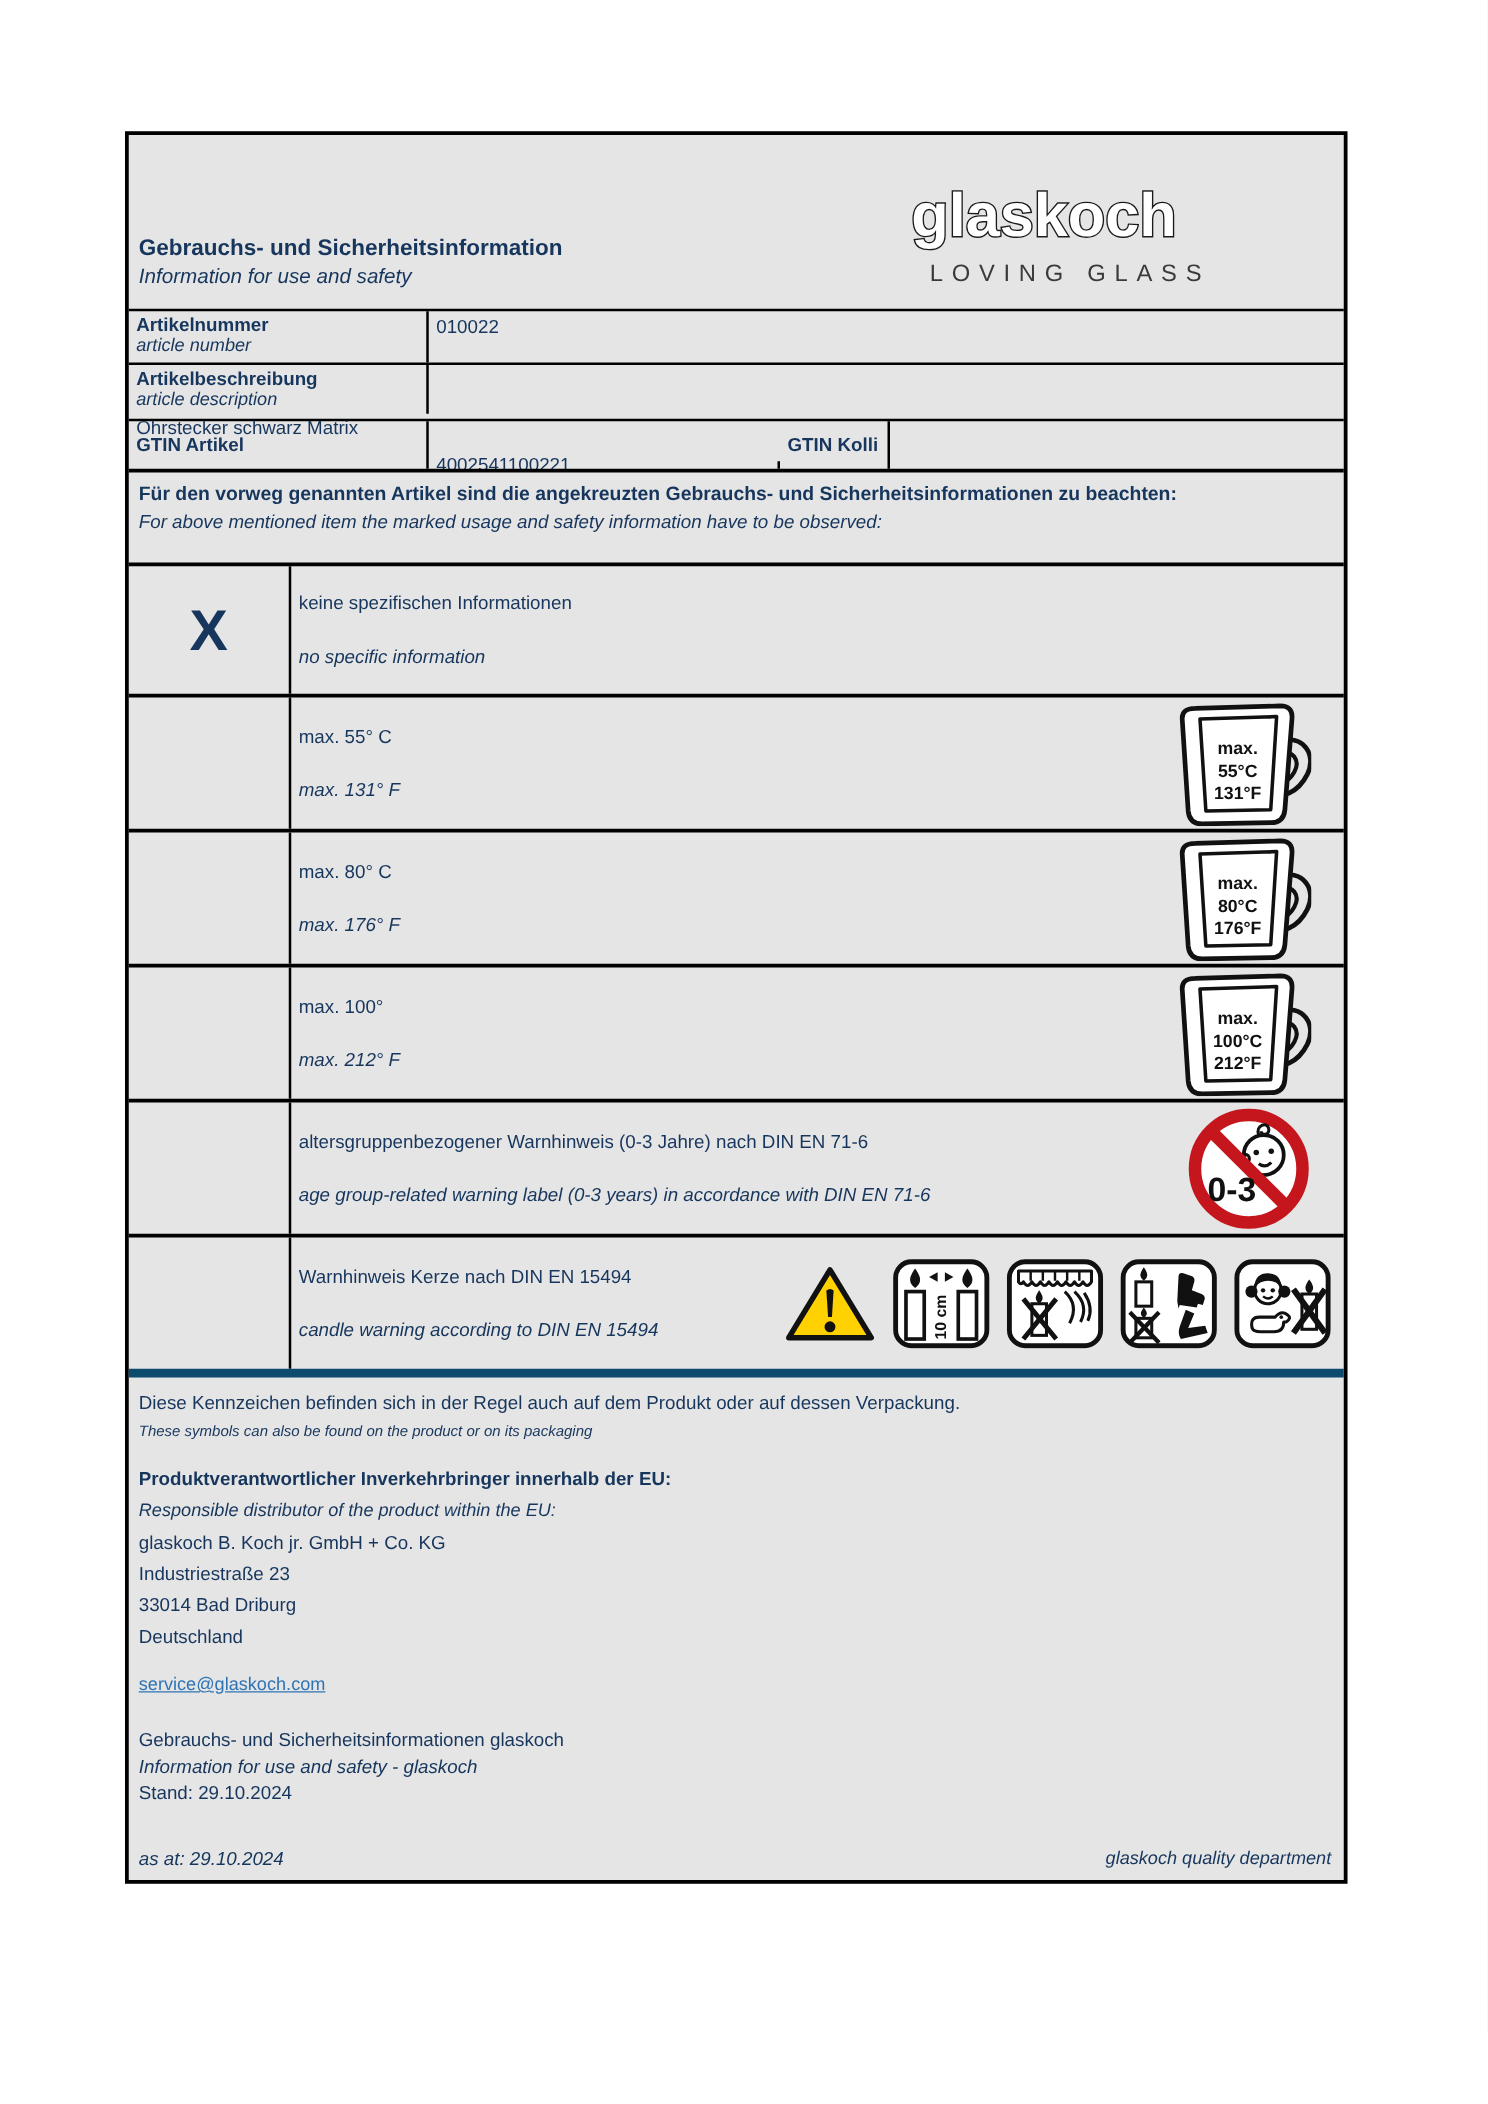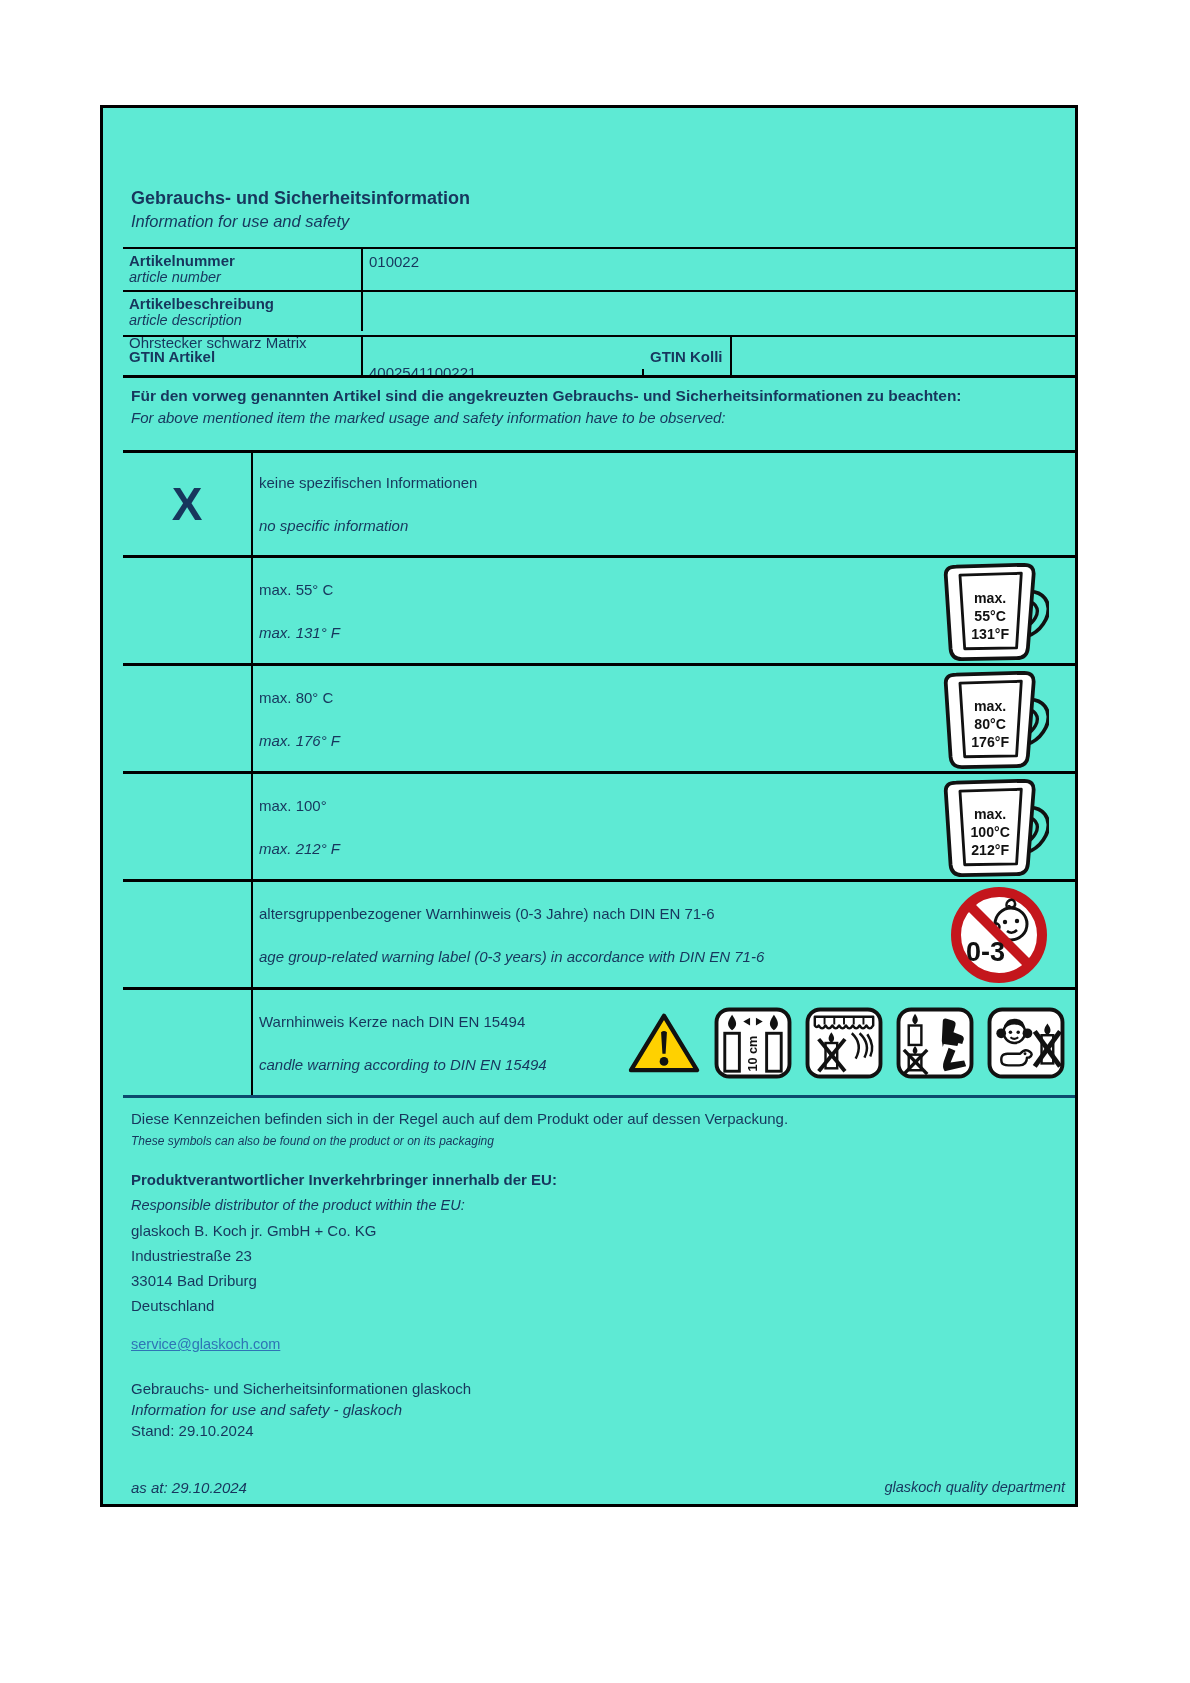--- a/index.html
+++ b/index.html
@@ -4,22 +4,22 @@
 <style>
   * { margin:0; padding:0; box-sizing:border-box; }
   html,body { background:#ffffff; }
   body {
     width:1190px; height:1683px; position:relative;
     font-family:"Liberation Sans", sans-serif;
     color:#17365d;
   }
   .sheet {
     position:absolute; left:100px; top:105px; width:978px; height:1402px;
-    border:3px solid #000; background:#5eead4;
-    display:flex; flex-direction:column;padding-left:20px;
+    border:3px solid #000; background:#e5e5e5;
+    display:flex; flex-direction:column;
   }
   
   .hdr { height:139px; display:flex; justify-content:space-between; align-items:flex-end; padding:0 0 14px 8px; }
   .hdr-titles { padding-bottom:2px; }
   .title-de { font-size:18px; font-weight:bold; }
   .title-en { font-size:16.5px; font-style:italic; margin-top:3px; }
   .logo-wrap { margin-right:90px; text-align:center; padding-bottom:2px; }
   .logo-tagline { font-size:19px; letter-spacing:7px; color:#3a3a3a; margin-top:2px; font-weight:500; }
   
   .atable { border-top:2px solid #000; }
@@ -51,21 +51,21 @@
     padding:10px 10px 10px 6px;
   }
   .row-texts { display:flex; flex-direction:column; gap:26px; }
   .row-texts .de { font-size:15px; }
   .row-texts .en { font-size:15px; font-style:italic; }
   .h105 { height:105px; } .h108 { height:108px; }
   .icon-box { display:flex; align-items:center; gap:13px; }
   .mug-margin { margin-right:16px; }
   .zero3-margin { margin-right:8px; }
   
-  .footer { border-top:3px solid #0c4a6e; flex:1; padding:10px 10px 6px 8px; display:flex; flex-direction:column; }
+  .footer { border-top:7px solid #0c4a6e; flex:1; padding:10px 10px 6px 8px; display:flex; flex-direction:column; }
   .f-note-de { font-size:15px; line-height:22px; }
   .f-note-en { font-size:12px; font-style:italic; line-height:22px; }
   .f-dist-de { font-size:15px; font-weight:bold; margin-top:16px; line-height:24px; }
   .f-dist-en { font-size:14.5px; font-style:italic; line-height:26px; }
   .f-addr { font-size:15px; line-height:25px; }
   .f-email { margin-top:14px; font-size:14.5px; line-height:24px; }
   .f-email a { color:#2e74b5; text-decoration:underline; }
   .f-doc-de { margin-top:22px; font-size:15px; line-height:21px; }
   .f-doc-en { font-size:15px; font-style:italic; line-height:21px; }
   .f-date-de { font-size:15px; line-height:21px; }
@@ -77,20 +77,26 @@
 </head>
 <body>
 
 <div class="sheet">
 
   <div class="hdr">
     <div class="hdr-titles">
       <div class="title-de">Gebrauchs- und Sicherheitsinformation</div>
       <div class="title-en">Information for use and safety</div>
     </div>
+    <div class="logo-wrap">
+      <svg width="258" height="56" viewBox="0 0 258 56">
+        <text x="2" y="43" font-size="49" font-weight="bold" letter-spacing="0" fill="#ffffff" stroke="#1b1b1b" stroke-width="2.2" paint-order="stroke">glaskoch</text>
+      </svg>
+      <div class="logo-tagline">LOVING GLASS</div>
+    </div>
   </div>
 
   <div class="atable">
     <div class="arow r1">
       <div class="acell alabel">
         <div class="de">Artikelnummer</div>
         <div class="en">article number</div>
       </div>
       <div class="acell avalue vtop">010022</div>
     </div>

